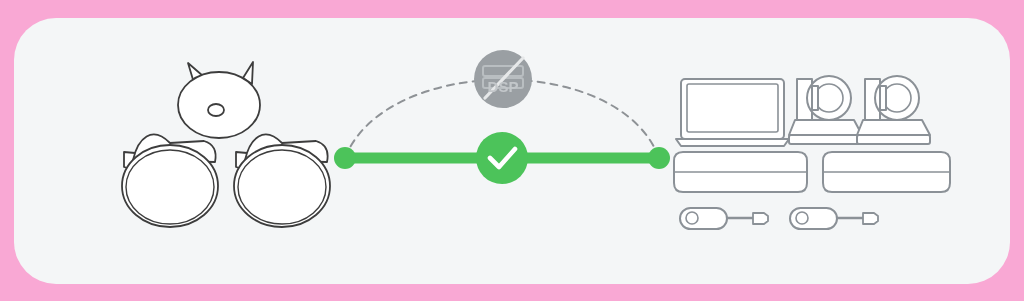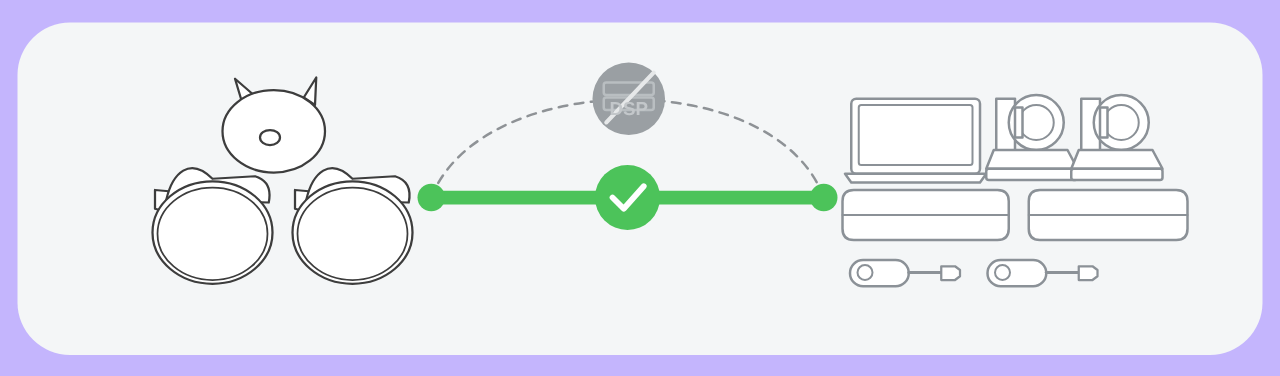--- a/index.html
+++ b/index.html
@@ -6,21 +6,21 @@
   html, body {
     margin: 0;
     padding: 0;
     background: #ffffff;
     font-family: "Liberation Sans", sans-serif;
   }
   #stage {
     position: relative;
     width: 1024px;
     height: 301px;
-    background: #c4b5fd;
+    background: #f9a8d4;
     overflow: hidden;
   }
   #card {
     position: absolute;
     left: 14px;
     top: 18px;
     width: 996px;
     height: 266px;
     background: #f4f6f7;
     border-radius: 42px;

